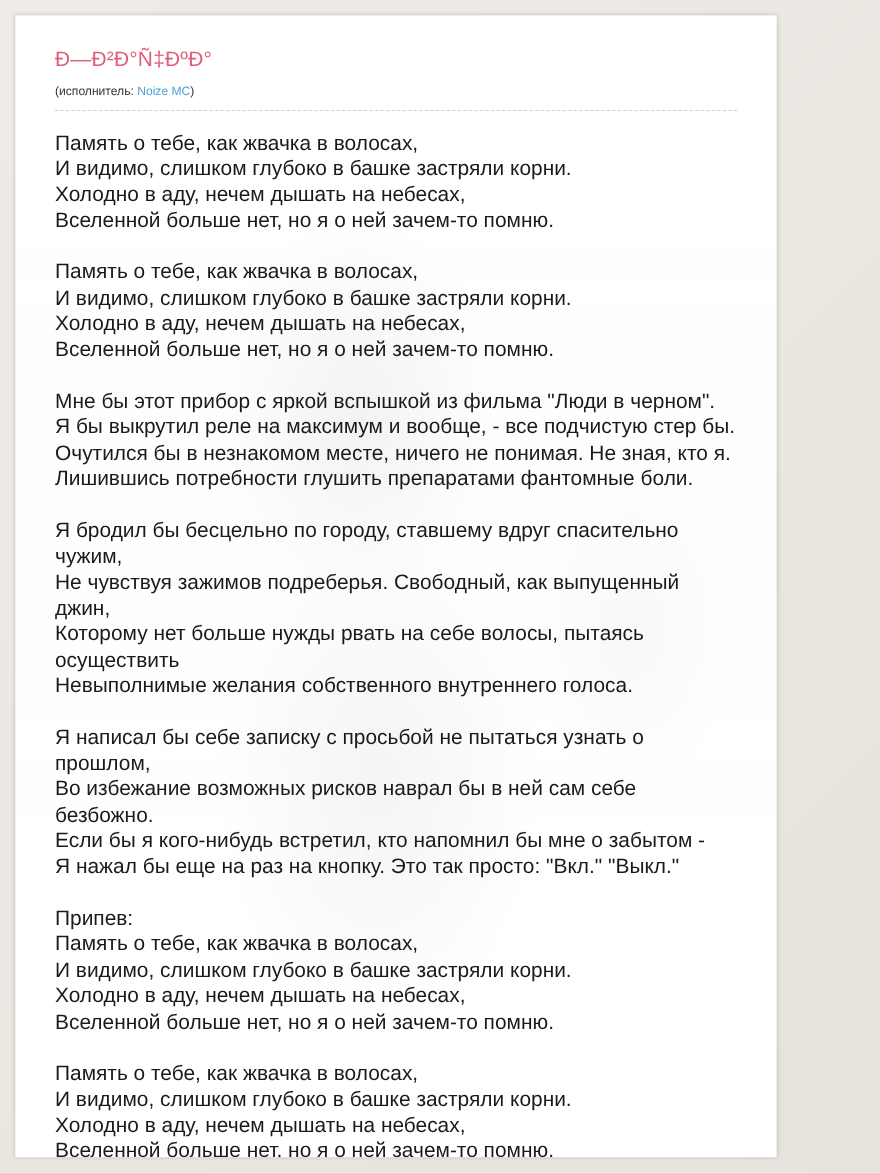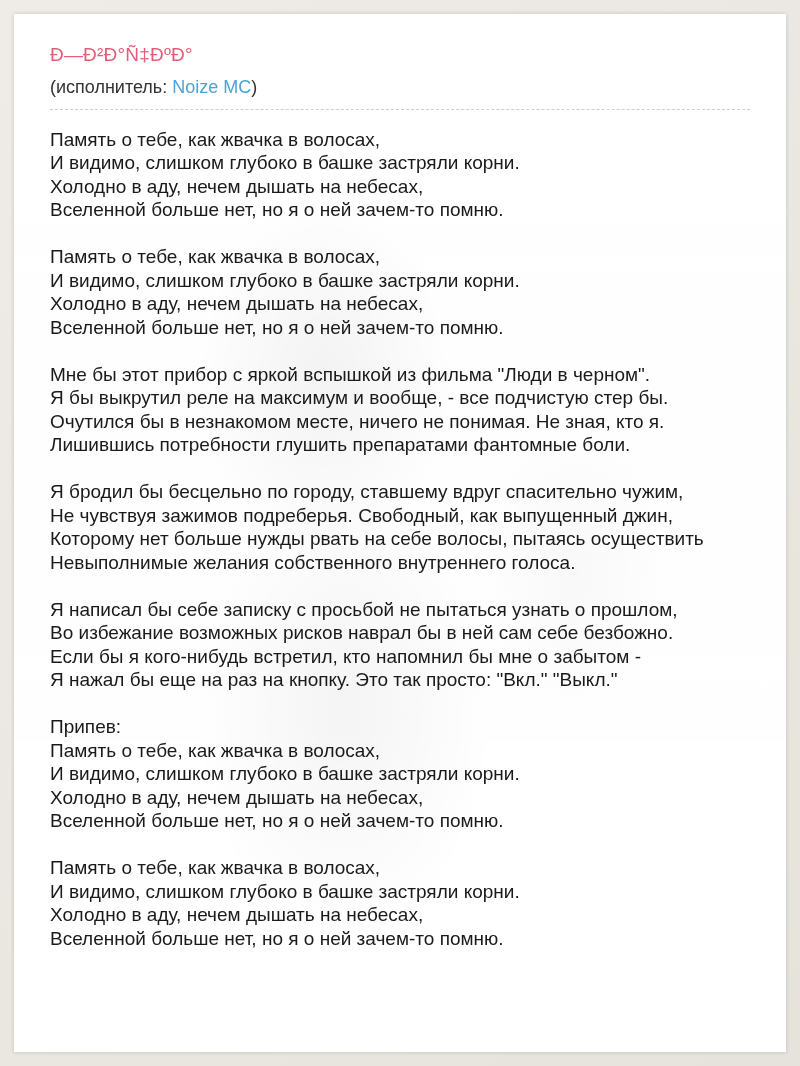--- a/index.html
+++ b/index.html
@@ -17,21 +17,21 @@
     position: relative;
     width: 800px;
     height: 1066px;
     box-sizing: border-box;
     padding: 14px 14px 14px 14px;
     background:
       linear-gradient(135deg, #efece7 0%, #e6e2dc 100%);
   }
   .card {
     position: relative;
-    width: 772px;
+    width: 692px;
     height: 1038px;
     box-sizing: border-box;
     background: #ffffff;
     box-shadow: 0 0 4px rgba(0,0,0,0.18);
     overflow: hidden;
   }
   
   .bg-photo {
     position: absolute;
     left: 0; top: 0;
@@ -57,21 +57,21 @@
   }
   .song-title {
     color: #e25c7a;
     font-size: 19px;
     font-weight: normal;
     letter-spacing: 0.2px;
     margin: 0 0 10px 0;
     line-height: 1.2;
   }
   .artist-line {
-    font-size: 18px;
+    font-size: 11px;
     color: #333;
     padding-bottom: 11px;
     border-bottom: 1px dashed #cfcfcf;
     margin-bottom: 18px;
   }
   .artist-link {
     color: #4da3d6;
     text-decoration: none;
   }
   .lyrics {

